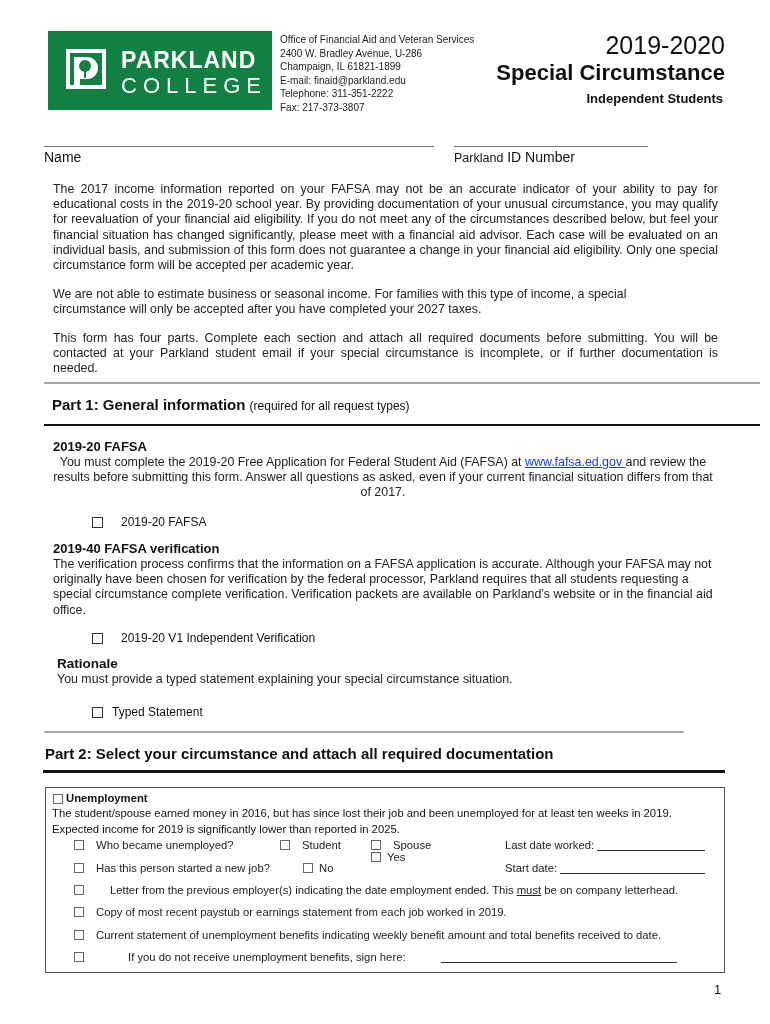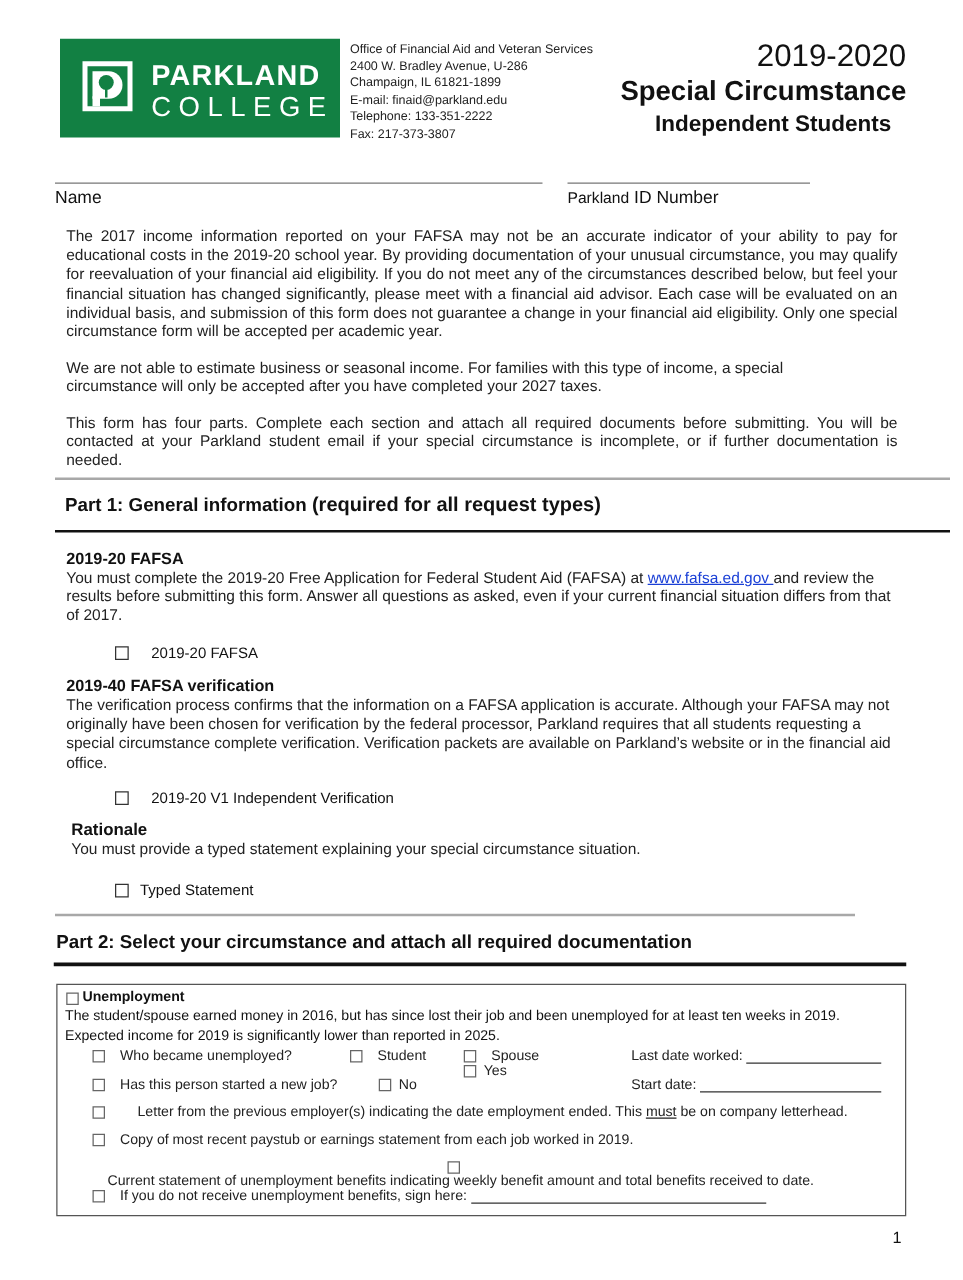--- a/index.html
+++ b/index.html
@@ -17,33 +17,33 @@
   #logo .name2 { position:absolute; left:73px; top:42px; font-size:22px; color:#fff; letter-spacing:6px; }
 
   
   #contact { left:280px; top:33px; font-size:10px; line-height:13.5px; color:#222; }
   #contact div { white-space:nowrap; }
 
   
   #title { right:45px; top:30px; text-align:right; }
   #title .year { font-size:25px; line-height:30px; }
   #title .t1 { font-size:22px; font-weight:bold; line-height:26px; }
-  #title .t2 { font-size:18px; font-weight:bold; line-height:26px; margin-right:12px; }
+  #title .t2 { font-size:13px; font-weight:bold; line-height:26px; margin-right:2px; }
 
   
   .sigline { border-top:1.5px solid #777; height:0; }
   .lbl { font-size:14px; }
 
   .para { font-size:12.4px; line-height:15.2px; color:#222; }
   .hr-gray { border-top:2px solid #a8a8a8; height:0; }
   .hr-black { border-top:2px solid #111; height:0; }
   .hr-black-thick { border-top:3px solid #111; height:0; }
 
   .part-title { font-size:15px; font-weight:bold; }
-  .part-title .sub { font-weight:bold; font-size:16px; }
+  .part-title .sub { font-weight:normal; font-size:12px; }
   .sec-title { font-size:13px; font-weight:bold; }
   .link { color:#1a3fd6; text-decoration:underline; }
 
   .cb { display:inline-block; width:11px; height:11px; border:1.2px solid #333; box-sizing:border-box; background:#fff; vertical-align:middle; }
   .cb.sm { width:10px; height:10px; border-color:#666; }
   .cbrow { font-size:12px; display:flex; align-items:center; white-space:nowrap; }
 
   
   #unemp-box { left:45px; top:787px; width:680px; height:186px; border:1.5px solid #555; box-sizing:border-box; }
   .boxtext { font-size:11.3px; line-height:15.5px; color:#111; }
@@ -64,21 +64,21 @@
   </div>
   <div class="name1">PARKLAND</div>
   <div class="name2">COLLEGE</div>
 </div>
 
 <div id="contact" class="abs">
   <div>Office of Financial Aid and Veteran Services</div>
   <div>2400 W. Bradley Avenue, U-286</div>
   <div>Champaign, IL 61821-1899</div>
   <div>E-mail: finaid@parkland.edu</div>
-  <div>Telephone: 133-351-2222</div>
+  <div>Telephone: 311-351-2222</div>
   <div>Fax: 217-373-3807</div>
 </div>
 
 <div id="title" class="abs">
   <div class="year">2019-2020</div>
   <div class="t1">Special Circumstance</div>
   <div class="t2">Independent Students</div>
 </div>
 
 <div class="abs sigline" style="left:44px;top:146px;width:390px;"></div>
@@ -92,21 +92,21 @@
 
 <div class="abs hr-gray" style="left:44px;top:382px;width:716px;"></div>
 
 <div class="abs part-title" style="left:52px;top:396px;">
   <span>Part 1: General information</span>
   <span class="sub">(required for all request types)</span>
 </div>
 <div class="abs hr-black" style="left:44px;top:424px;width:716px;"></div>
 
 <div class="abs sec-title" style="left:53px;top:439px;">2019-20 FAFSA</div>
-<div class="abs para" style="left:53px;top:455px;width:660px;"><span>You must complete the 2019-20 Free Application for Federal Student Aid (FAFSA) at </span><span class="link">www.fafsa.ed.gov </span><span>and review the results before submitting this form. Answer all questions as asked, even if your current financial situation differs from that of 2017.</span></div>
+<div class="abs para" style="left:53px;top:455px;width:660px;text-align:center;"><span>You must complete the 2019-20 Free Application for Federal Student Aid (FAFSA) at </span><span class="link">www.fafsa.ed.gov </span><span>and review the results before submitting this form. Answer all questions as asked, even if your current financial situation differs from that of 2017.</span></div>
 <div class="abs cbrow" style="left:92px;top:515px;">
   <span class="cb"></span>
   <span style="margin-left:18px">2019-20 FAFSA</span>
 </div>
 
 <div class="abs sec-title" style="left:53px;top:541px;">2019-40 FAFSA verification</div>
 <div class="abs para" style="left:53px;top:557px;width:665px;">The verification process confirms that the information on a FAFSA application is accurate. Although your FAFSA may not originally have been chosen for verification by the federal processor, Parkland requires that all students requesting a special circumstance complete verification. Verification packets are available on Parkland’s website or in the financial aid office.</div>
 <div class="abs cbrow" style="left:92px;top:631px;">
   <span class="cb"></span>
   <span style="margin-left:18px">2019-20 V1 Independent Verification</span>
@@ -167,23 +167,23 @@
 </div>
 
 <div class="abs row" style="left:74px;top:884px;">
   <span class="cb sm"></span>
   <span style="margin-left:26px"><span>Letter from the previous employer(s) indicating the date employment ended. This </span><span class="u">must</span><span> be on company letterhead.</span></span>
 </div>
 <div class="abs row" style="left:74px;top:906px;">
   <span class="cb sm"></span>
   <span style="margin-left:12px">Copy of most recent paystub or earnings statement from each job worked in 2019.</span>
 </div>
-<div class="abs row" style="left:74px;top:929px;flex-direction:column;">
+<div class="abs row" style="left:74px;top:929px;">
   <span class="cb sm"></span>
   <span style="margin-left:12px">Current statement of unemployment benefits indicating weekly benefit amount and total benefits received to date.</span>
 </div>
-<div class="abs row" style="left:74px;top:951px;">
+<div class="abs row" style="left:74px;top:951px;gap:32px;">
   <span class="cb sm"></span>
   <span style="margin-left:12px">If you do not receive unemployment benefits, sign here:</span>
   <span class="blank" style="width:236px;margin-left:3px"></span>
 </div>
 
 <div id="pagenum" class="abs">1</div>
 
 </body></html>

